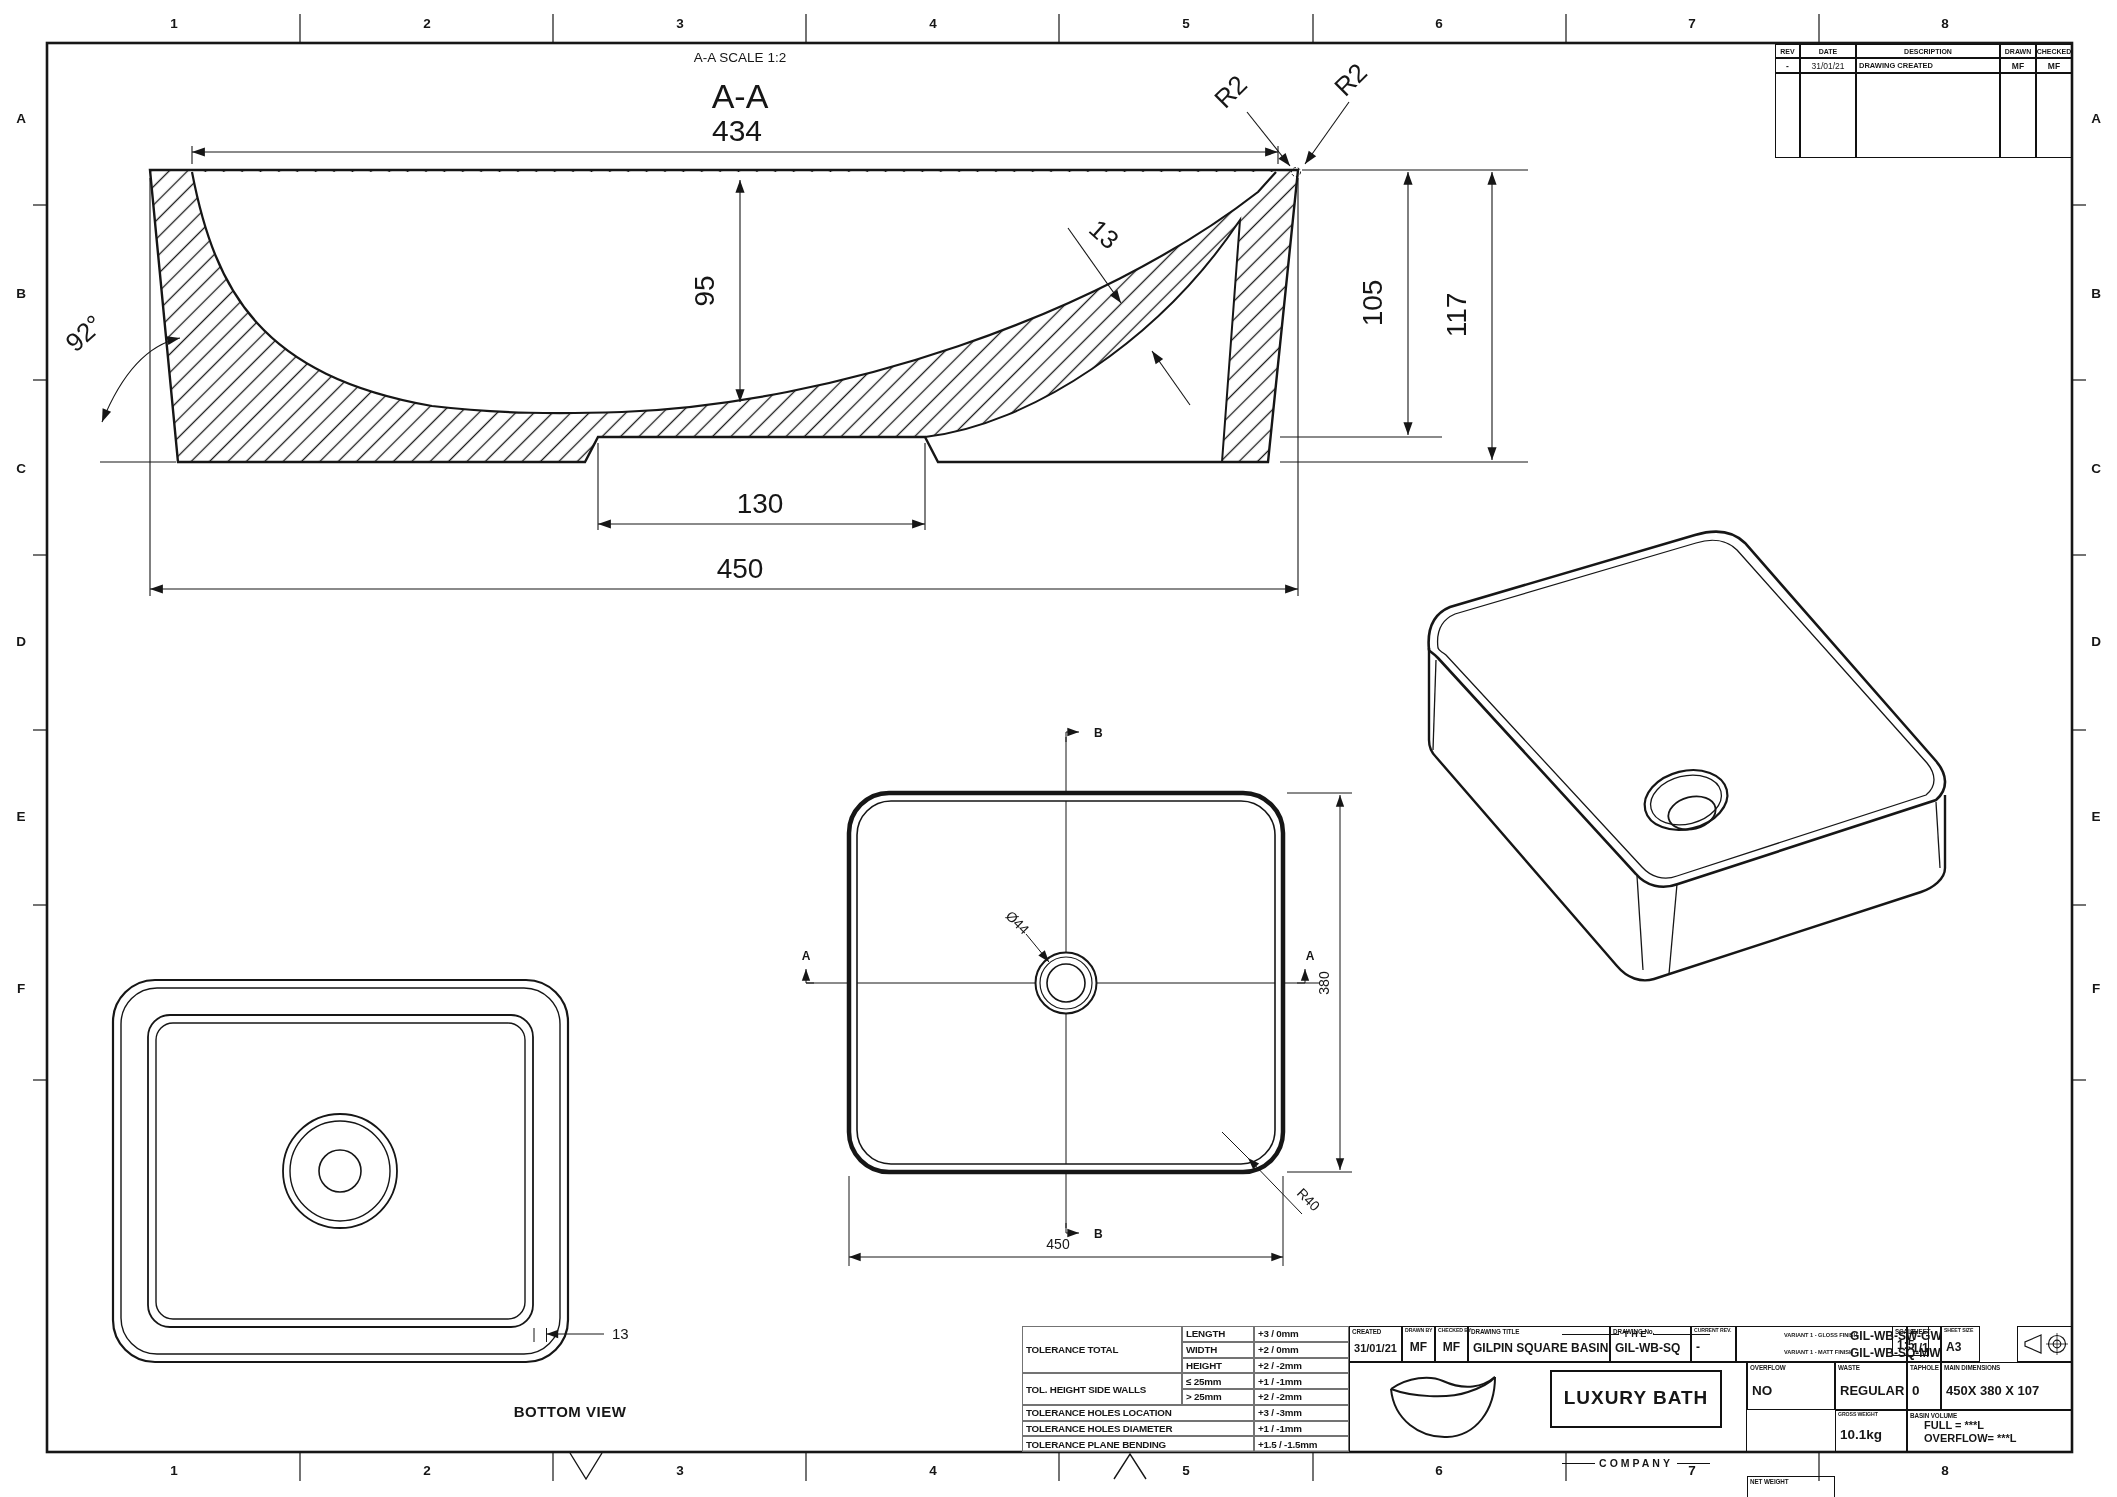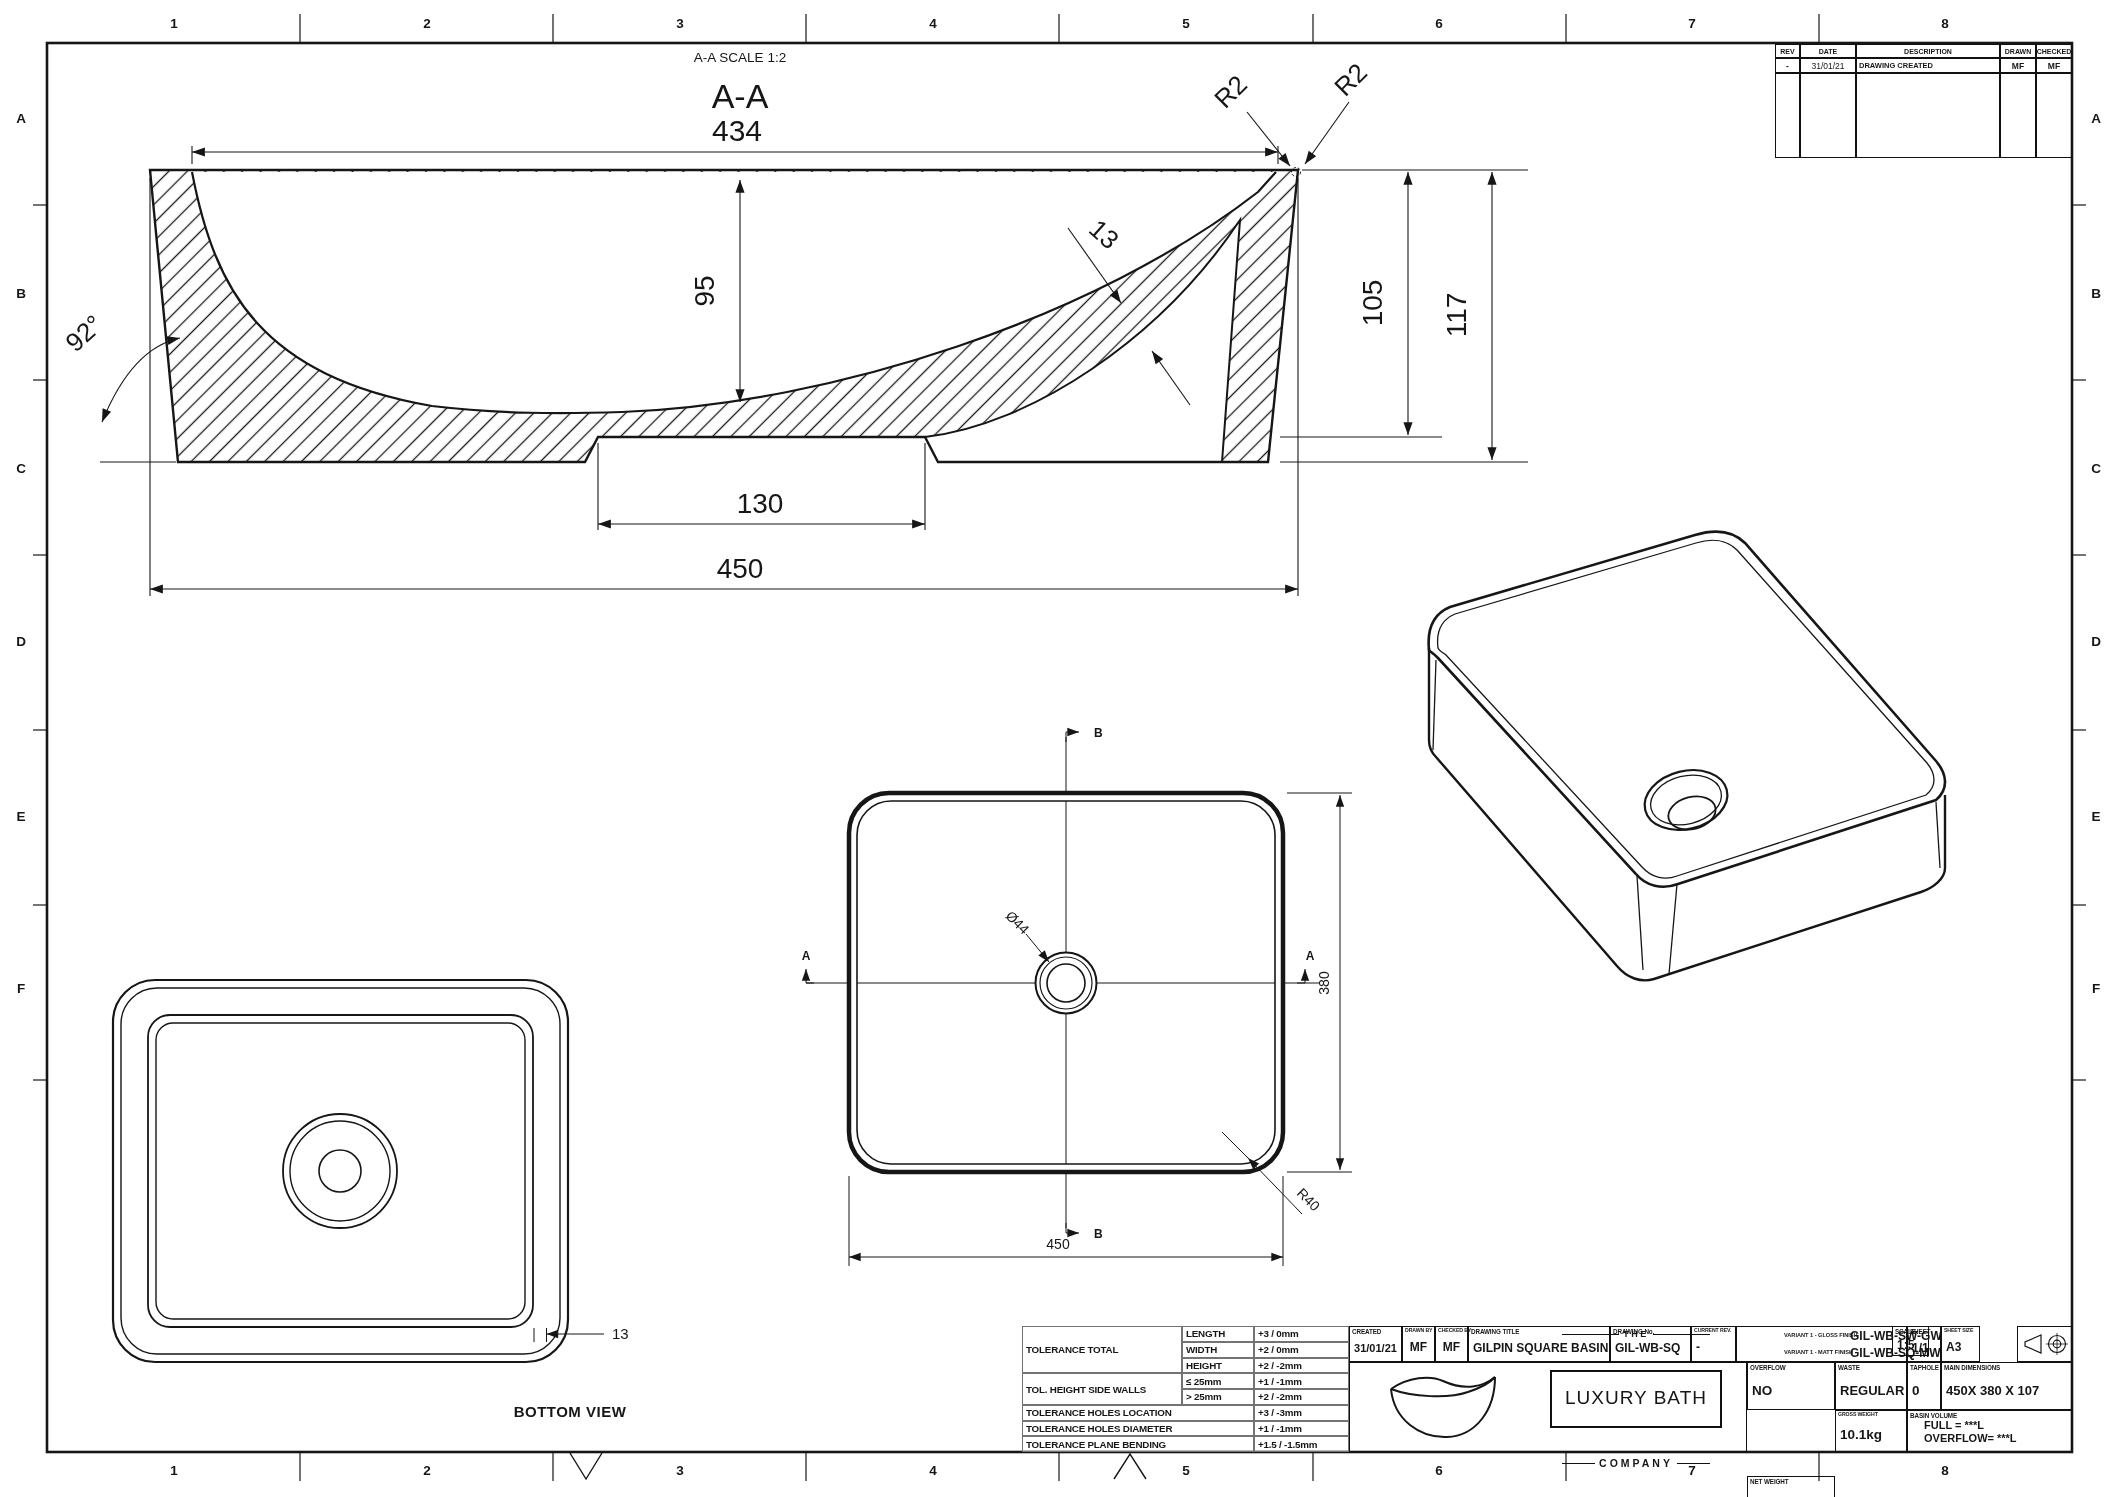--- a/index.html
+++ b/index.html
@@ -370,21 +370,21 @@
 
 
 <div class="cell" style="left:1349px;top:1362px;width:398px;height:90px"></div>
 <div id="logo-box">
   <div class="lrow">
         <span class="lline"></span>
         <span style="font-size:9px;font-weight:700;letter-spacing:2.5px">THE</span>
         <span class="lline"></span>
       </div>
   <div class="lrow" style="justify-content:center">
-        <span style="font-size:19px;font-weight:400;letter-spacing:1px;white-space:nowrap">LUXURY BATH</span>
+        <span style="font-size:19px;font-weight:700;letter-spacing:1px;white-space:nowrap">LUXURY BATH</span>
       </div>
   <div class="lrow">
         <span class="lline"></span>
         <span style="font-size:10.5px;font-weight:600;letter-spacing:3px">COMPANY</span>
         <span class="lline"></span>
       </div>
 </div>
 <div class="cell vcenter" style="left:1747px;top:1362px;width:88px;height:48px">
   <div class="lab">OVERFLOW</div>
   <div class="grow left">

